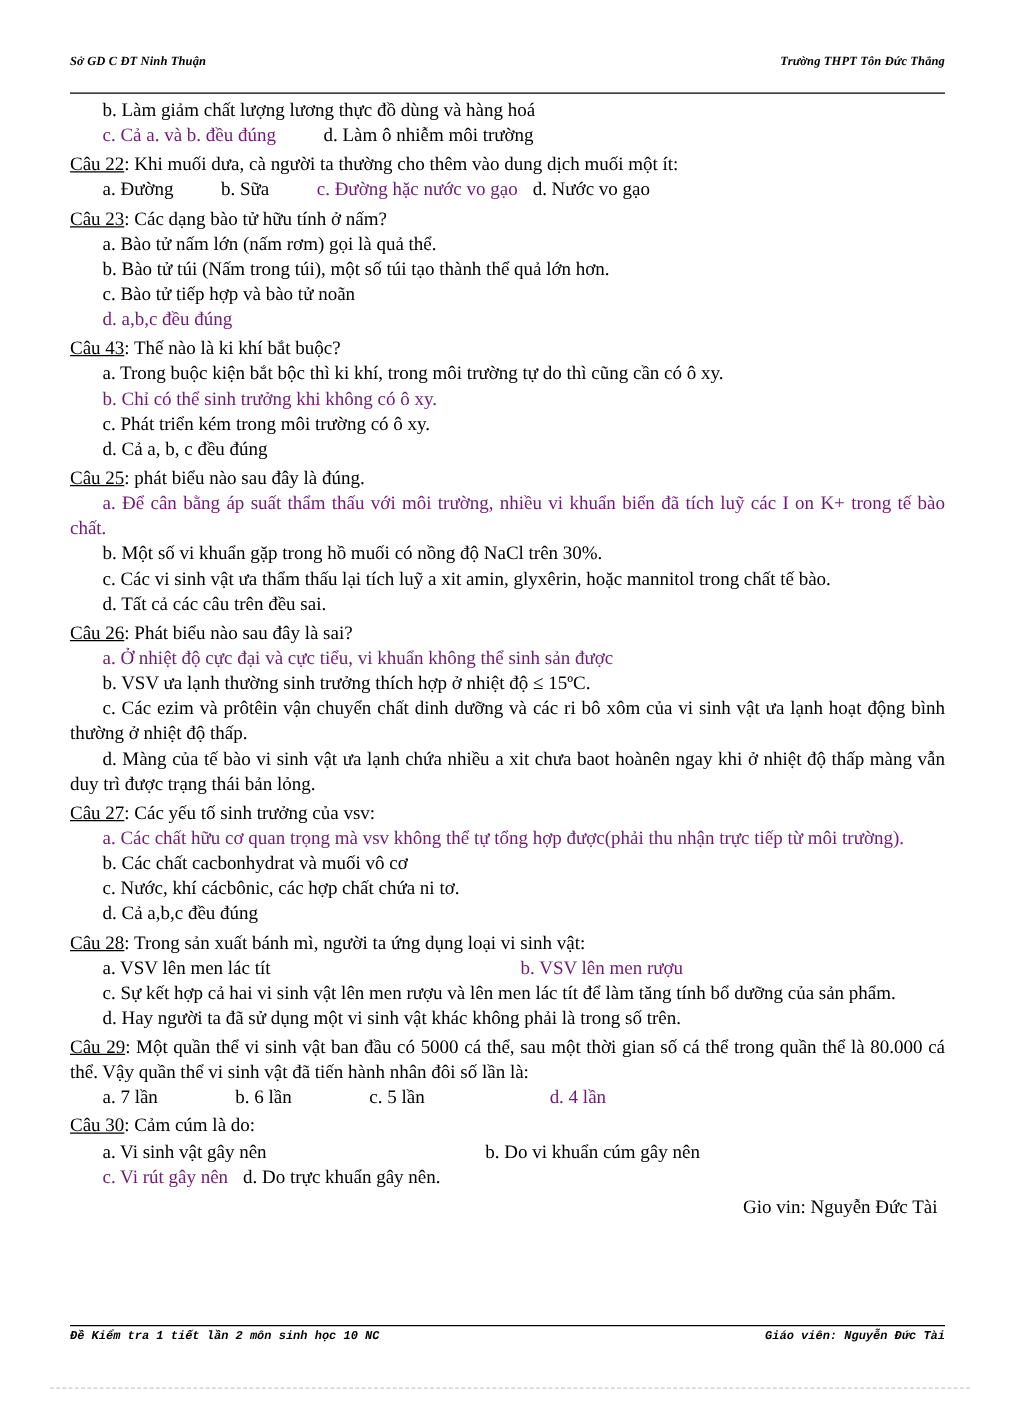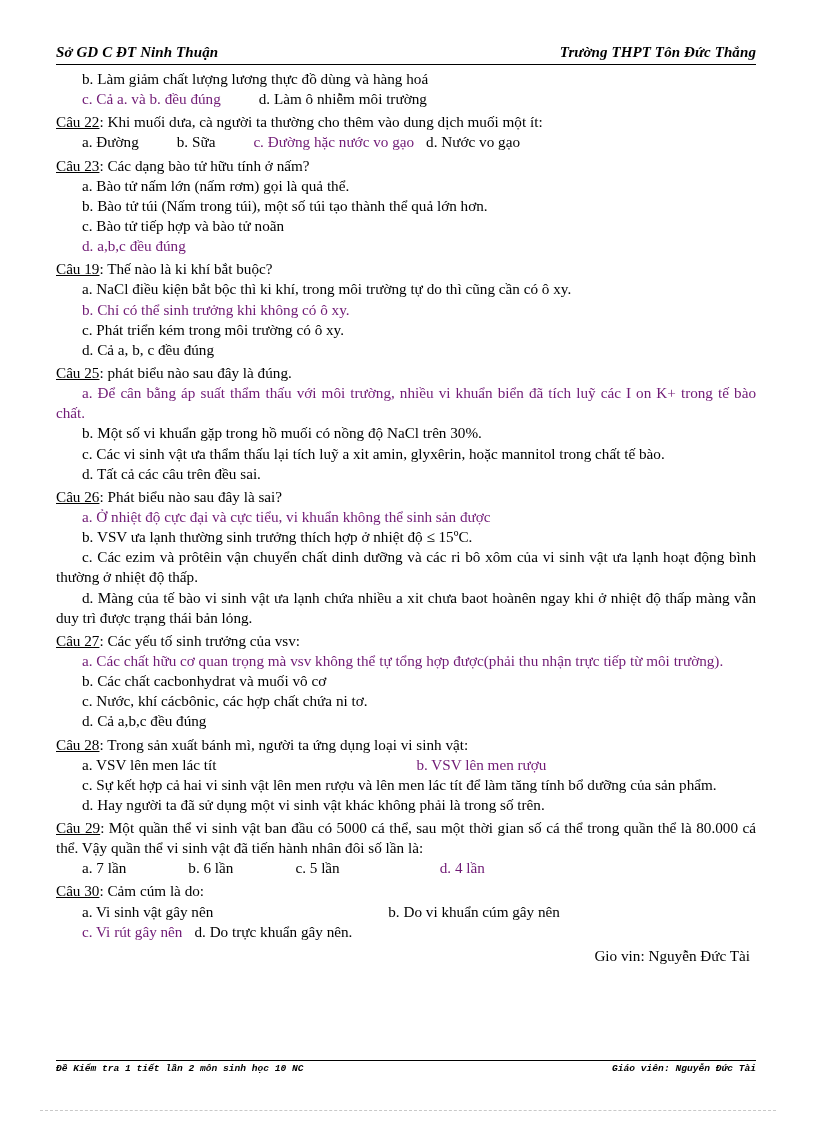--- a/index.html
+++ b/index.html
@@ -22,24 +22,24 @@
     left: 56px;
     top: 44px;
     width: 700px;
   }
   .hdr {
     display: flex;
     justify-content: space-between;
     align-items: baseline;
     font-style: italic;
     font-weight: bold;
-    font-size: 15px;
+    font-size: 10px;
     color: #000;
     border-bottom: 1.3px solid #000;
-    padding-bottom: 3px;
+    padding-bottom: 19px;
     letter-spacing: 0.1px;
   }
   .body {
     margin-top: 4px;
     font-size: 15.2px;
     line-height: 1.325;
     color: #000;
     text-align: justify;
     text-justify: inter-word;
   }
@@ -121,23 +121,23 @@
 
       <p class="ln ind0 q">
         <span class="u">Câu 23</span><span>: Các dạng bào tử hữu tính  ở nấm?</span>
       </p>
       <p class="ln ind1">a. Bào tử nấm lớn  (nấm  rơm)            gọi là quả thể.</p>
       <p class="ln ind1">b. Bào tử túi (Nấm trong túi), một số túi tạo thành  thể  quả lớn hơn.</p>
       <p class="ln ind1">c. Bào tử tiếp  hợp và bào tử noãn</p>
       <p class="ln ind1 blue">d. a,b,c đều đúng</p>
 
       <p class="ln ind0 q">
-        <span class="u">Câu 19</span><span>: Thế nào là ki khí bắt buộc?</span>
-      </p>
-      <p class="ln ind1">a. NaCl điều kiện  bắt bộc thì ki khí,  trong môi  trường tự do thì cũng  cần có ô xy.</p>
+        <span class="u">Câu 43</span><span>: Thế nào là ki khí bắt buộc?</span>
+      </p>
+      <p class="ln ind1">a. Trong buộc kiện  bắt bộc thì ki khí,  trong môi  trường tự do thì cũng  cần có ô xy.</p>
       <p class="ln ind1 blue">b. Chỉ có thể sinh  trưởng  khi  không  có ô xy.</p>
       <p class="ln ind1">c. Phát triển  kém trong môi  trường  có ô xy.</p>
       <p class="ln ind1">d. Cả a, b, c đều đúng</p>
 
       <p class="ln ind0 q">
         <span class="u">Câu 25</span><span>: phát biểu nào sau đây là đúng.</span>
       </p>
       <p class="ln ind1 blue">a. Để cân bằng  áp suất thẩm  thấu  với  môi  trường,  nhiều  vi khuẩn  biển  đã tích  luỹ  các I on K+ trong tế bào chất.</p>
       <p class="ln ind1">b. Một số vi khuẩn  gặp trong hồ muối  có nồng  độ NaCl trên 30%.</p>
       <p class="ln ind1">c. Các vi sinh  vật ưa thẩm  thấu  lại tích luỹ  a xit amin,  glyxêrin,   hoặc  mannitol   trong chất tế bào.</p>

